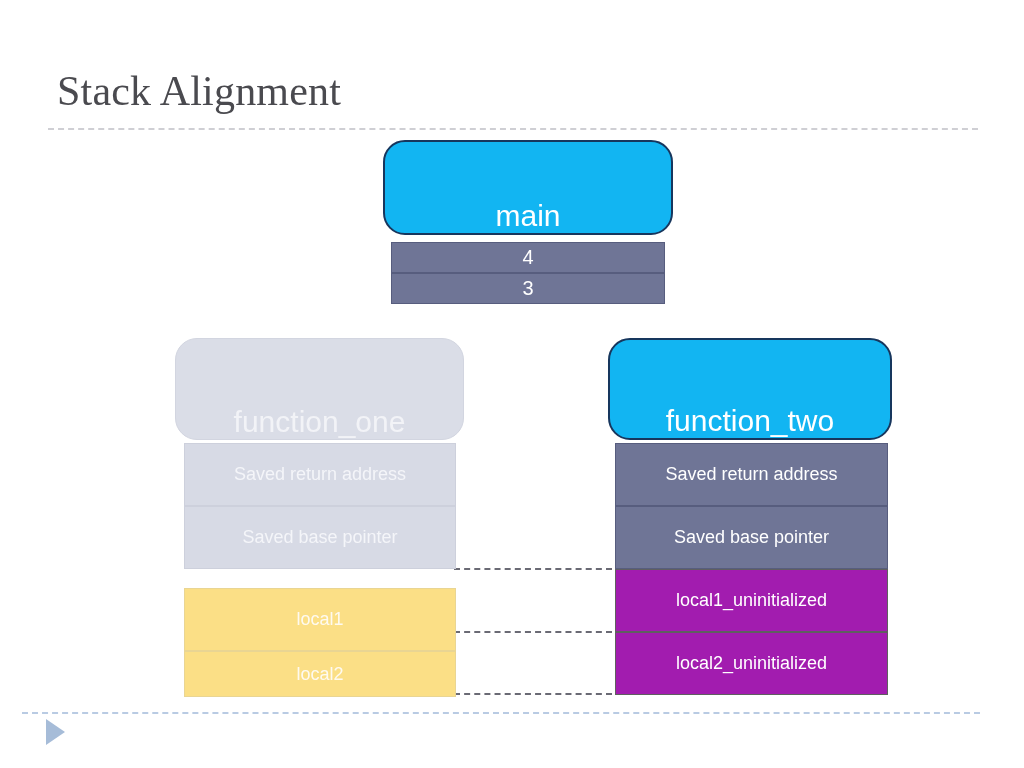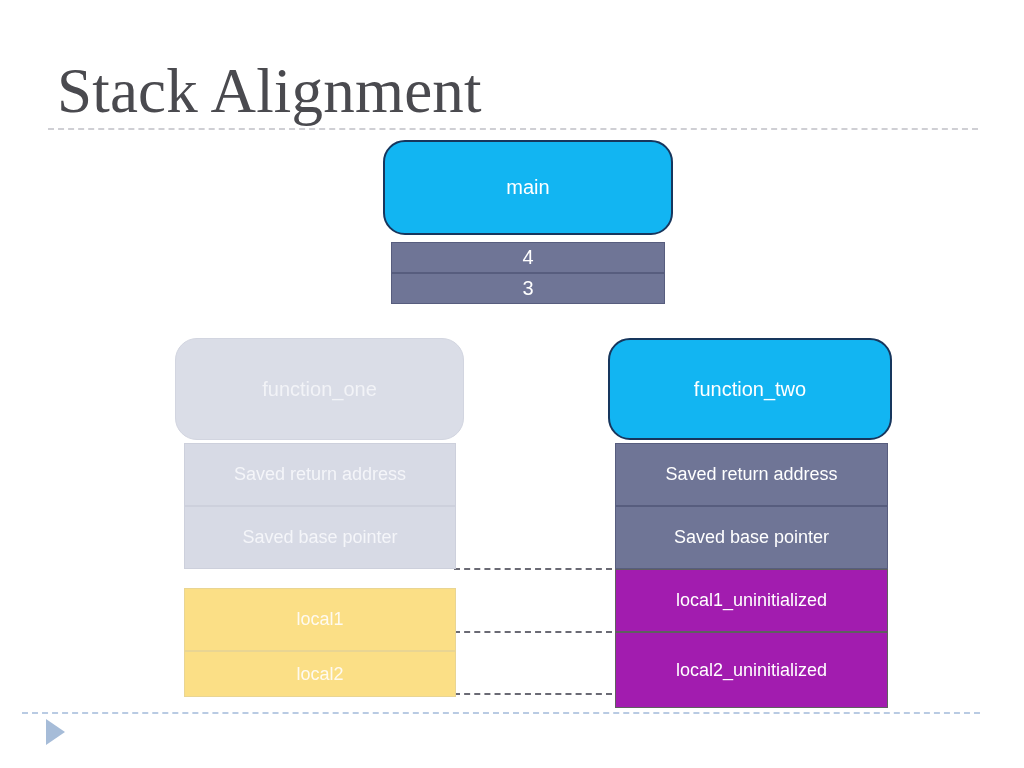--- a/index.html
+++ b/index.html
@@ -19,21 +19,21 @@
     height: 768px;
     background: #ffffff;
   }
 
   
   .slide-title {
     position: absolute;
     left: 57px;
     top: 64px;
     font-family: "Liberation Serif", serif;
-    font-size: 63px;
+    font-size: 42px;
     line-height: 54px;
     color: #4a4a4f;
     letter-spacing: 0.2px;
     white-space: nowrap;
   }
   .title-rule {
     position: absolute;
     left: 48px;
     top: 128px;
     width: 930px;
@@ -60,24 +60,24 @@
     border-bottom: 13px solid transparent;
     border-left: 19px solid #a6bcd8;
   }
 
   
   .frame-head {
     position: absolute;
     box-sizing: border-box;
     border-radius: 22px;
     display: flex;
-    align-items: center;
+    align-items: flex-end;
     justify-content: center;
     color: #ffffff;
-    font-size: 20px;
+    font-size: 30px;
     z-index: 3;
   }
   .frame-head.active {
     background: #12b5f2;
     border: 2px solid #17365d;
   }
   .frame-head.ghost {
     background: #dadde7;
     border: 1px solid #d2d5e0;
     color: #f2f3f7;
@@ -177,20 +177,20 @@
   </div>
 
   <div class="slot gray-active" style="left:615px; top:506px; width:273px; height:63px;">
     <span>Saved base pointer</span>
   </div>
 
   <div class="slot gold-active" style="left:615px; top:569px; width:273px; height:63px;">
     <span>local1_uninitialized</span>
   </div>
 
-  <div class="slot gold-active" style="left:615px; top:632px; width:273px; height:76px;text-align:center;">
+  <div class="slot gold-active" style="left:615px; top:632px; width:273px; height:63px;text-align:center;">
     <span>local2_uninitialized</span>
   </div>
 
   <div class="bottom-rule"></div>
   <div class="bottom-triangle"></div>
 
 </div>
 
 </body></html>

